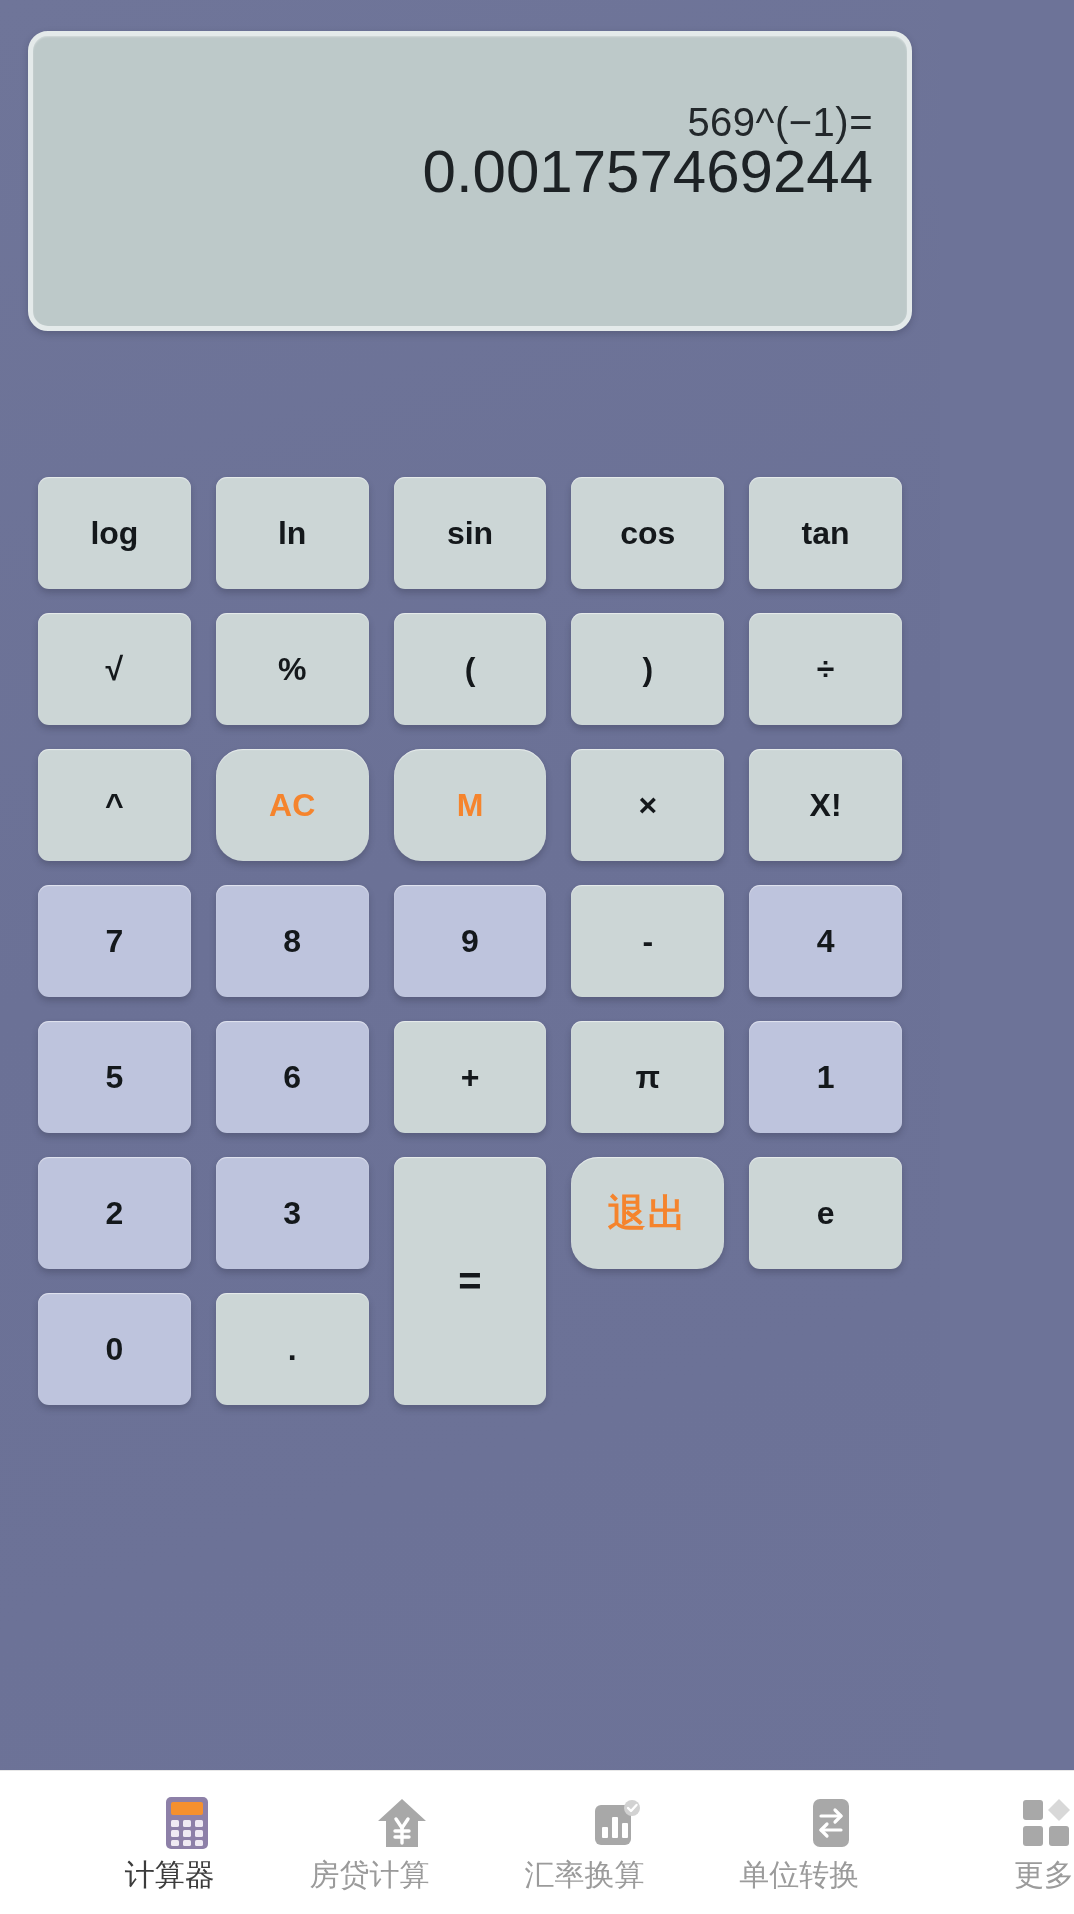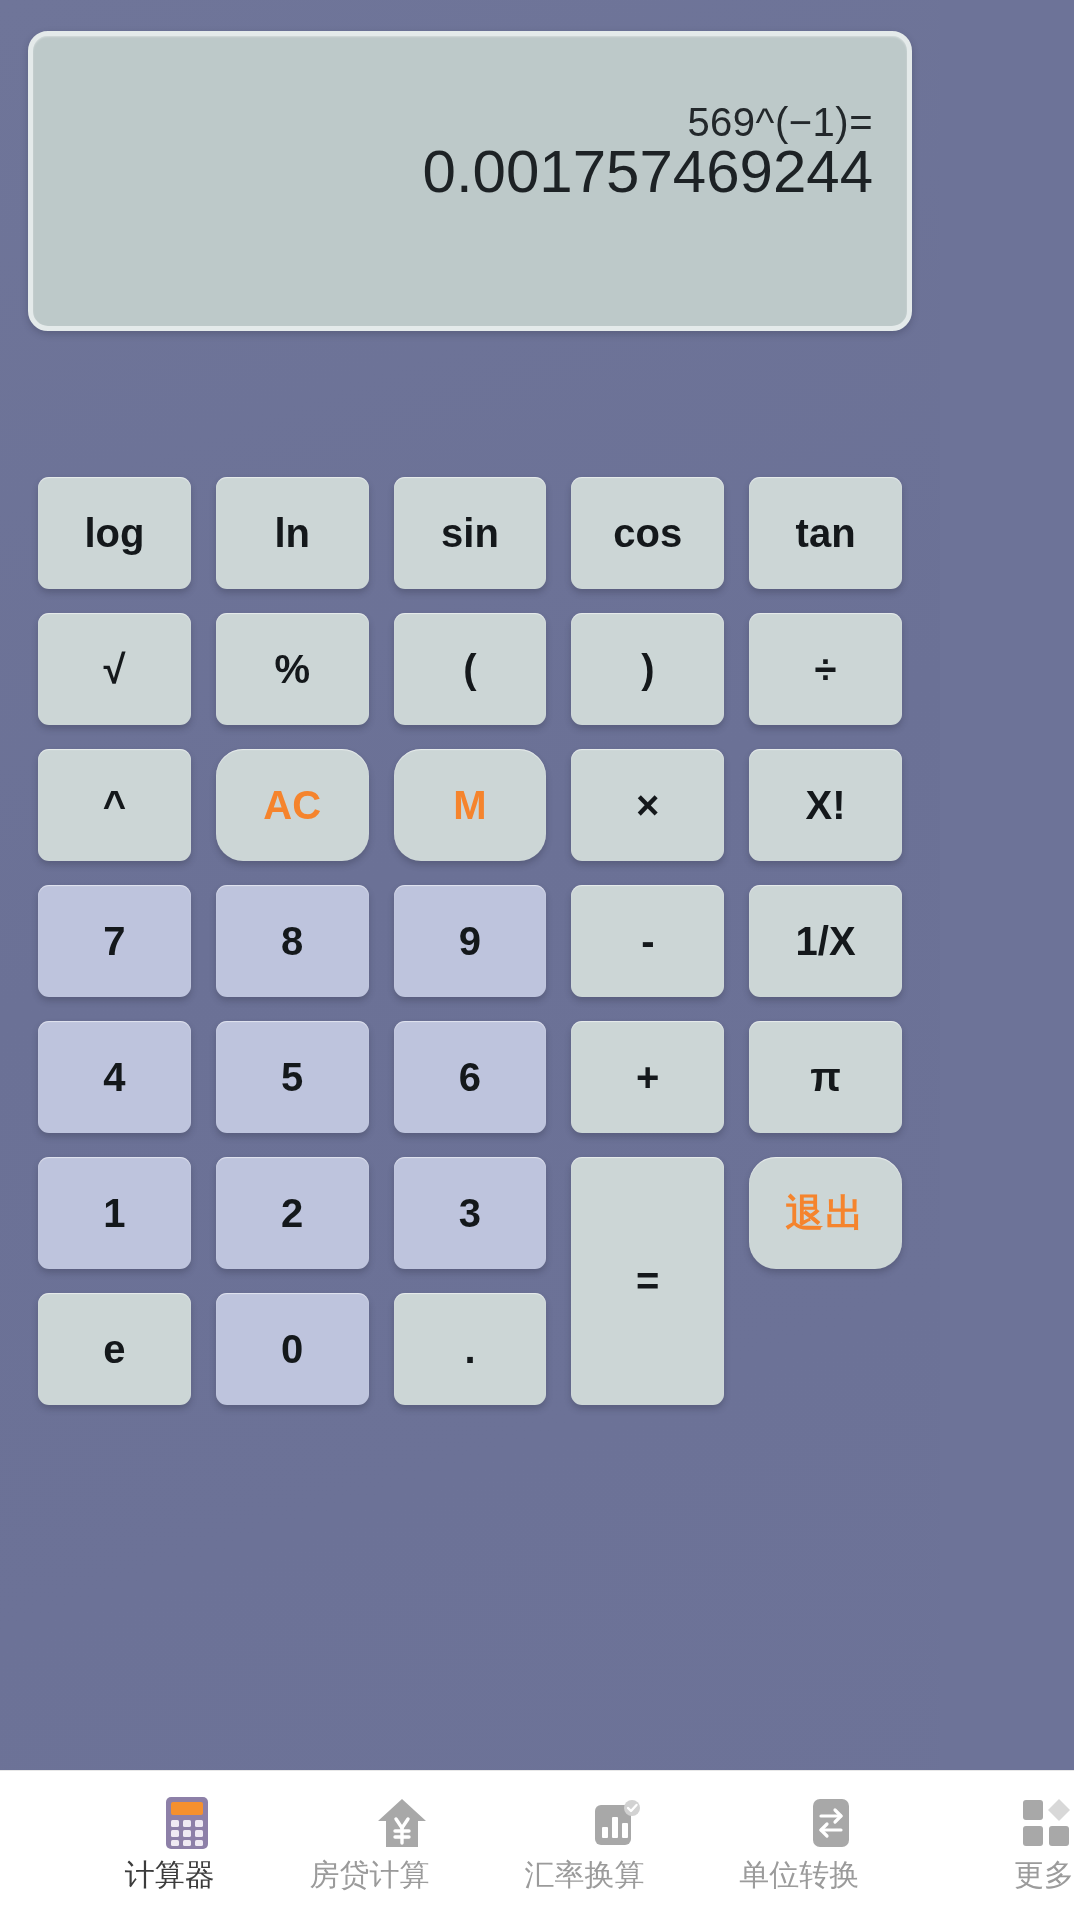--- a/index.html
+++ b/index.html
@@ -77,21 +77,21 @@
     row-gap: 24px;
     flex: 0 0 auto;
   }
 
   .key {
     border: none;
     border-radius: 11px;
     background: #ccd6d6;
     color: #14181b;
     font-family: "Liberation Sans", "DejaVu Sans", sans-serif;
-    font-size: 40px;
+    font-size: 32px;
     font-weight: 700;
     display: flex;
     align-items: center;
     justify-content: center;
     cursor: pointer;
     box-shadow: 0 4px 6px rgba(45,49,70,0.30),
                 inset 0 1px 1px rgba(255,255,255,0.55);
     user-select: none;
     padding: 0;
     line-height: 1;
@@ -170,21 +170,20 @@
       <button class="key fn">÷</button>
       <button class="key fn">^</button>
       <button class="key fn accent">AC</button>
       <button class="key fn accent">M</button>
       <button class="key fn">×</button>
       <button class="key fn">X!</button>
       <button class="key num">7</button>
       <button class="key num">8</button>
       <button class="key num">9</button>
       <button class="key fn">-</button>
-      <button class="key fn">1/X</button>
       <button class="key num">4</button>
       <button class="key num">5</button>
       <button class="key num">6</button>
       <button class="key fn">+</button>
       <button class="key fn">π</button>
       <button class="key num">1</button>
       <button class="key num">2</button>
       <button class="key num">3</button>
       <button class="key fn equals">=</button>
       <button class="key fn accent cjk">退出</button>

